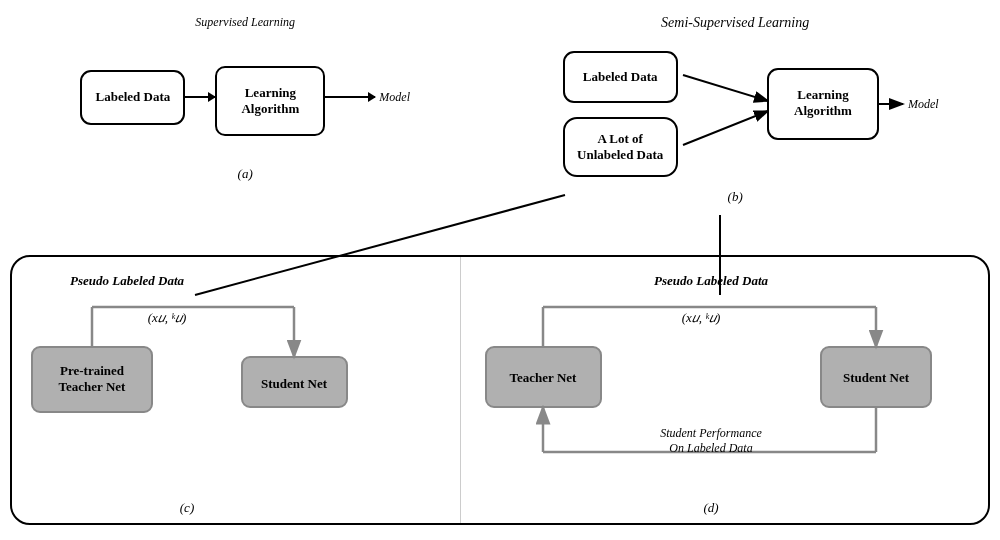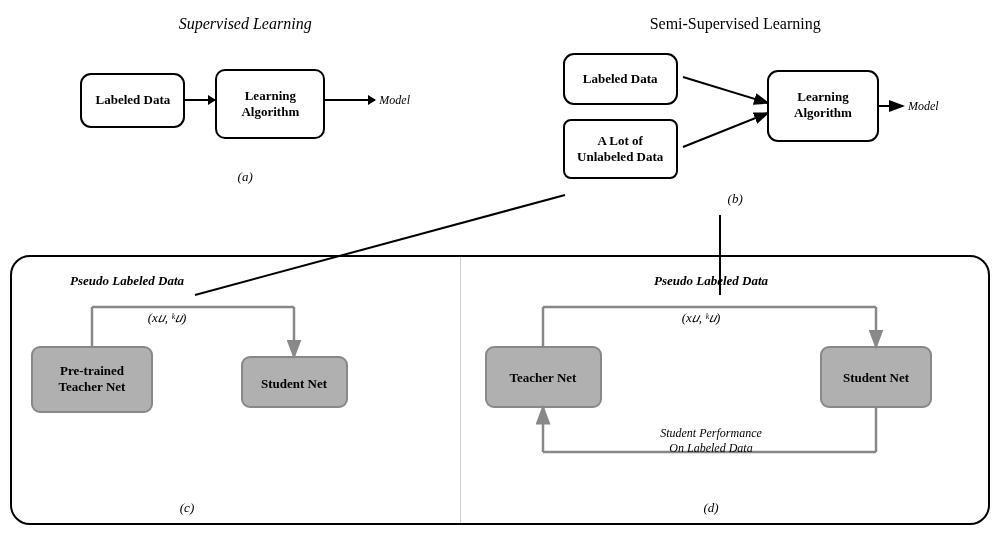--- a/index.html
+++ b/index.html
@@ -32,21 +32,21 @@
     .supervised {
       width: 48%;
       position: relative;
       display: flex;
       flex-direction: column;
       align-items: center;
     }
 
     .supervised-title {
       font-style: italic;
-      font-size: 16px;
+      font-size: 12px;
       margin-bottom: 8px;
       margin-top: 5px;
     }
 
     .sup-flow {
       display: flex;
       align-items: center;
       margin-top: 20px;
     }
 
@@ -83,21 +83,22 @@
     
     .semi-supervised {
       width: 52%;
       position: relative;
       display: flex;
       flex-direction: column;
       align-items: center;
     }
 
     .semi-title {
-      font-size: 16px;
+      font-style: italic;
+      font-size: 14px;
       margin-bottom: 8px;
       margin-top: 5px;
     }
 
     
     .bottom-section {
       width: 100%;
       height: 270px;
       border: 2px solid #000;
       border-radius: 20px;
@@ -156,21 +157,21 @@
       <div class="label-a">(a)</div>
     </div>
 
     <div class="semi-supervised">
       <div class="semi-title">Semi-Supervised Learning</div>
 
       <div style="display:flex; align-items:center; margin-top:10px; position:relative;">
 
         <div style="display:flex; flex-direction:column; gap:14px;">
           <div class="box box-labeled" style="width:115px; height:52px;">Labeled Data</div>
-          <div class="box" style="width:115px; height:60px; border-radius:8px; font-size:13px; font-weight:bold; text-align:center; padding:4px;">A Lot of<br>Unlabeled Data</div>
+          <div class="box" style="width:115px; height:60px; border-radius:14px; font-size:13px; font-weight:bold; text-align:center; padding:4px;">A Lot of<br>Unlabeled Data</div>
         </div>
 
         <svg width="230" height="130" style="position:relative; overflow:visible;">
 
           <line x1="5" y1="26" x2="90" y2="52" stroke="#000" stroke-width="2" marker-end="url(#arrowhead)"></line>
 
           <line x1="5" y1="96" x2="90" y2="62" stroke="#000" stroke-width="2" marker-end="url(#arrowhead)"></line>
 
           <rect x="90" y="20" width="110" height="70" rx="10" ry="10" fill="white" stroke="black" stroke-width="2"></rect>
           <text x="145" y="50" text-anchor="middle" font-family="Times New Roman" font-size="13" font-weight="bold">Learning</text>

